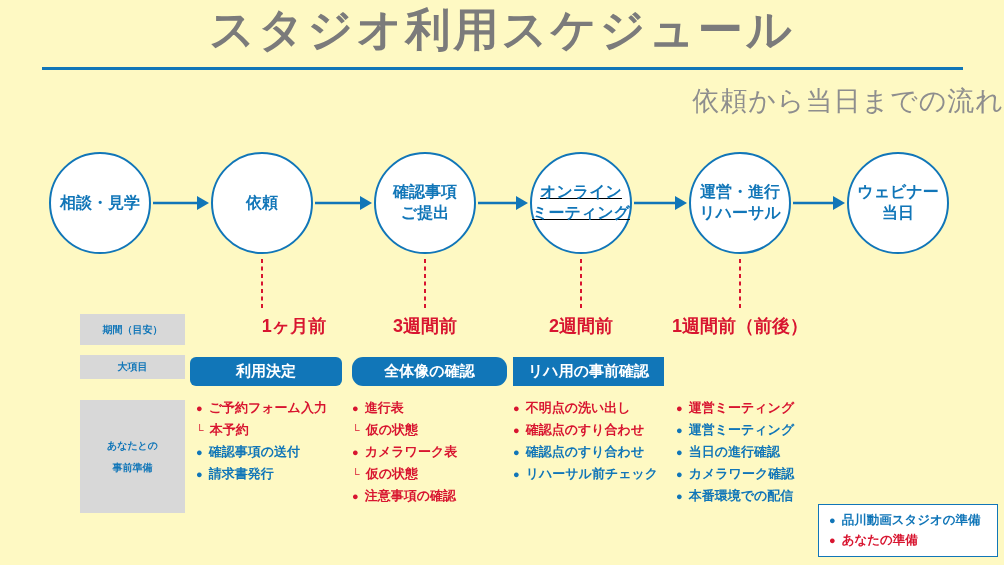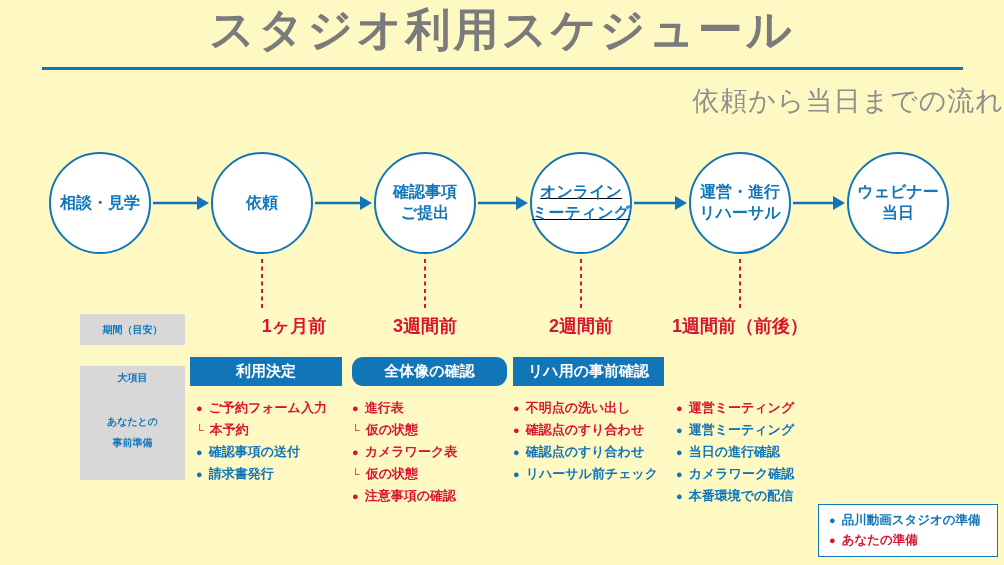--- a/index.html
+++ b/index.html
@@ -25,32 +25,32 @@
           display:flex;align-items:center;justify-content:center;}
   .circle span{display:block;text-align:center;white-space:pre-line;
                font-size:16px;font-weight:800;color:var(--blue);line-height:1.3;}
   .c0{left:49px;} .c1{left:211px;} .c2{left:374px;} .c3{left:530px;text-decoration:underline;} .c4{left:689px;} .c5{left:847px;}
 
   
   .rowlabel{position:absolute;left:80px;width:105px;background:var(--box-gray);
             display:flex;align-items:center;justify-content:center;text-align:center;
             color:var(--blue);font-size:10px;font-weight:700;white-space:pre-line;line-height:2.15;}
   .period-box{top:314px;height:31px;}
-  .major-box{top:355px;height:24px;margin-top:11px;}
-  .prep-box{top:384px;height:96px;text-align:center;}
+  .major-box{top:355px;height:24px;}
+  .prep-box{top:400px;height:113px;text-align:center;}
 
   
   .timeline{position:absolute;top:314px;transform:translateX(-50%);
             font-size:18px;font-weight:800;color:var(--red);white-space:nowrap;}
   .t0{left:262px;margin-left:32px;} .t1{left:425px;} .t2{left:581px;} .t3{left:740px;}
 
   
   .colheader{position:absolute;top:357px;height:29px;background:var(--blue);color:#fff;
              font-size:15px;font-weight:700;display:flex;align-items:center;justify-content:center;}
-  .h0{left:190px;width:152px;} .h1{left:352px;width:155px;border-radius:11px;} .h2{left:513px;width:151px;} .h3{left:674px;width:158px;}
+  .h0{left:190px;width:152px;border-radius:6px;} .h1{left:352px;width:155px;border-radius:11px;} .h2{left:513px;width:151px;} .h3{left:674px;width:158px;}
 
   
   .itemlist{position:absolute;top:400px;}
   .l0{left:196px;} .l1{left:352px;} .l2{left:513px;} .l3{left:676px;}
   .item{display:flex;align-items:center;height:16px;margin-bottom:6px;
         font-size:13px;font-weight:700;white-space:nowrap;}
   .item .marker{font-size:11px;margin-right:6px;line-height:1;}
   .item[data-who="you"]{color:var(--red);}
   .item[data-who="studio"]{color:var(--blue);}
 

